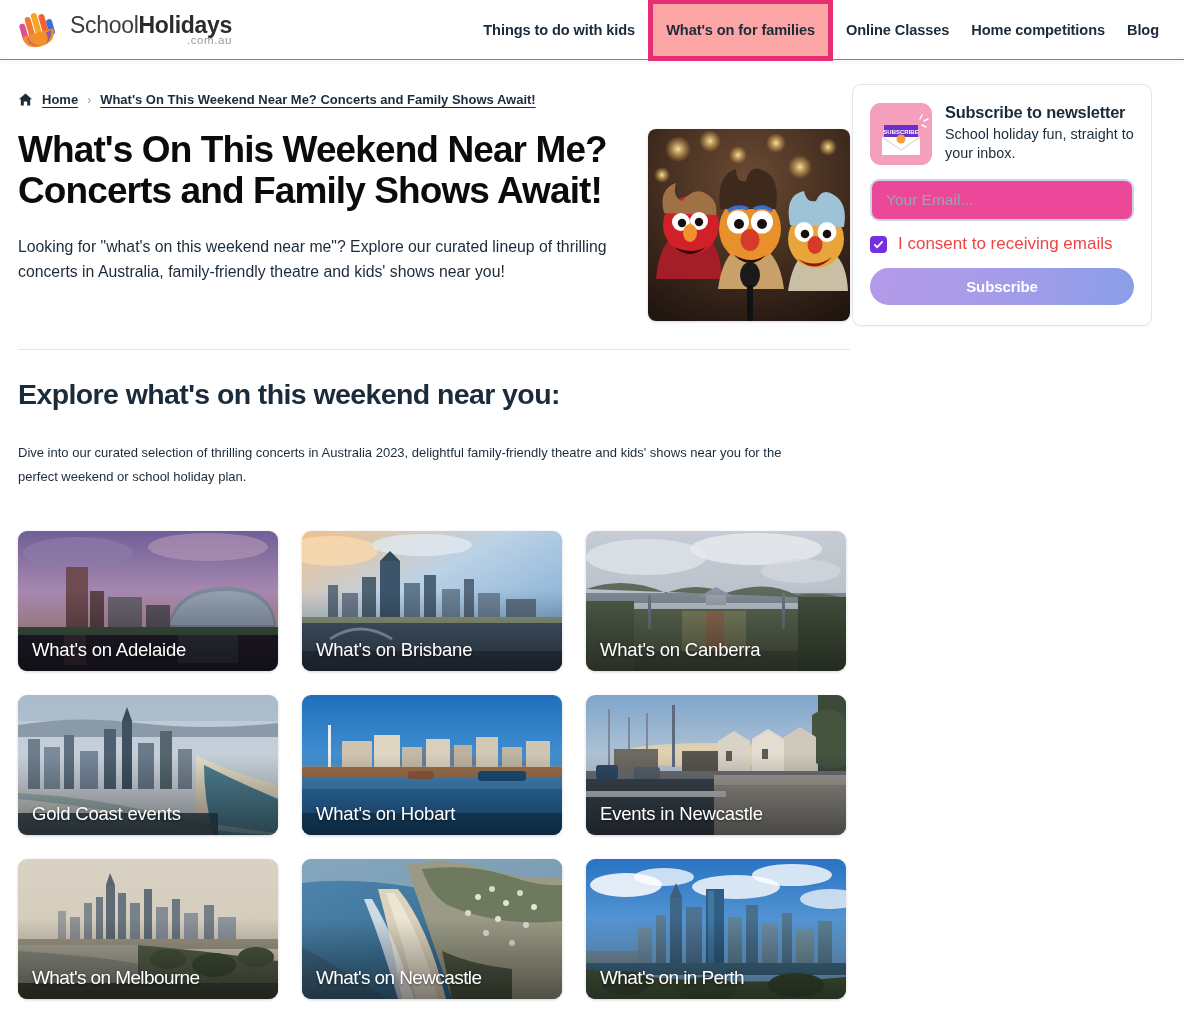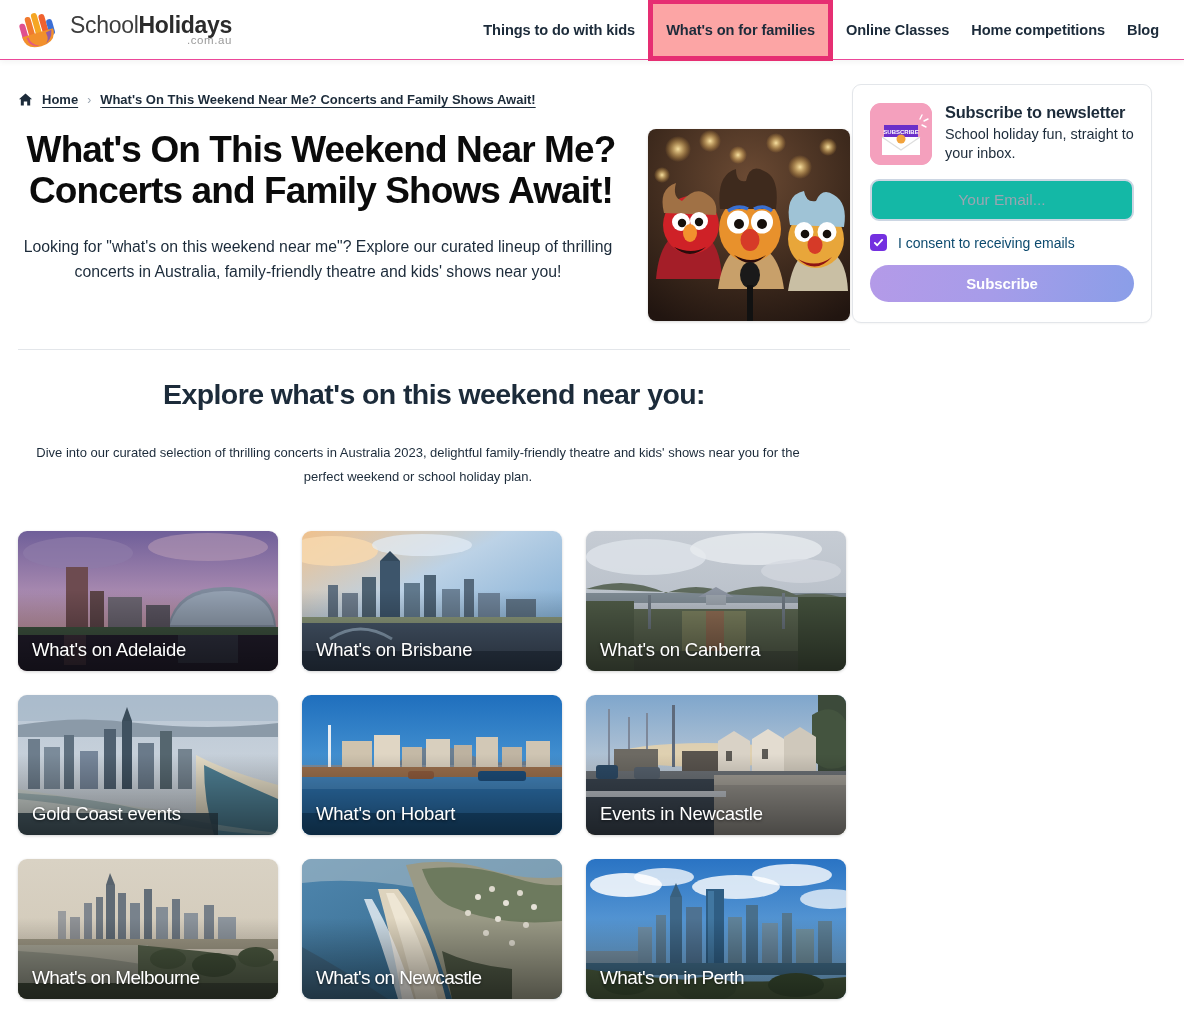--- a/index.html
+++ b/index.html
@@ -76,21 +76,20 @@
 
   
   .page {
     display: flex;
     align-items: flex-start;
     padding: 0;
   }
   .content-col {
     width: 850px;
     padding: 0 0 8px 18px;
-    text-align: center;
   }
 
   
   .breadcrumb {
     display: flex;
     align-items: center;
     gap: 9px;
     margin-top: 32px;
     font-size: 13px;
     font-weight: 700;
@@ -235,43 +234,42 @@
   .nl-input {
     margin-top: 14px;
     width: 100%;
     height: 42px;
     border: 2px solid #ccd6e3;
     border-radius: 9px;
     padding: 0 14px;
     font-size: 15.5px;
     font-family: "Liberation Sans", sans-serif;
     color: #1c2b3a;
-    background: #14b8a6;
+    background: #ec4899;
     outline: none;
-    text-align: center;
   }
   .nl-input::placeholder { color: #9aa5b1; }
   .nl-consent {
     margin-top: 13px;
     display: flex;
     align-items: center;
     gap: 11px;
   }
   .checkbox {
     width: 17px; height: 17px;
     border-radius: 4px;
     background: #7430e0;
     flex: none;
     display: flex;
     align-items: center;
     justify-content: center;
     cursor: pointer;
   }
   .checkbox svg { width: 11px; height: 11px; display: block; }
-  .consent-label { font-size: 14px; color: #0c4a6e; }
+  .consent-label { font-size: 17px; color: #ef4444; }
   .subscribe-btn {
     margin-top: 14px;
     width: 100%;
     height: 37px;
     border: none;
     border-radius: 20px;
     background: linear-gradient(100deg, #b49ae8 0%, #a79ce9 45%, #8a9ee8 100%);
     color: #ffffff;
     font-size: 15px;
     font-weight: 700;

